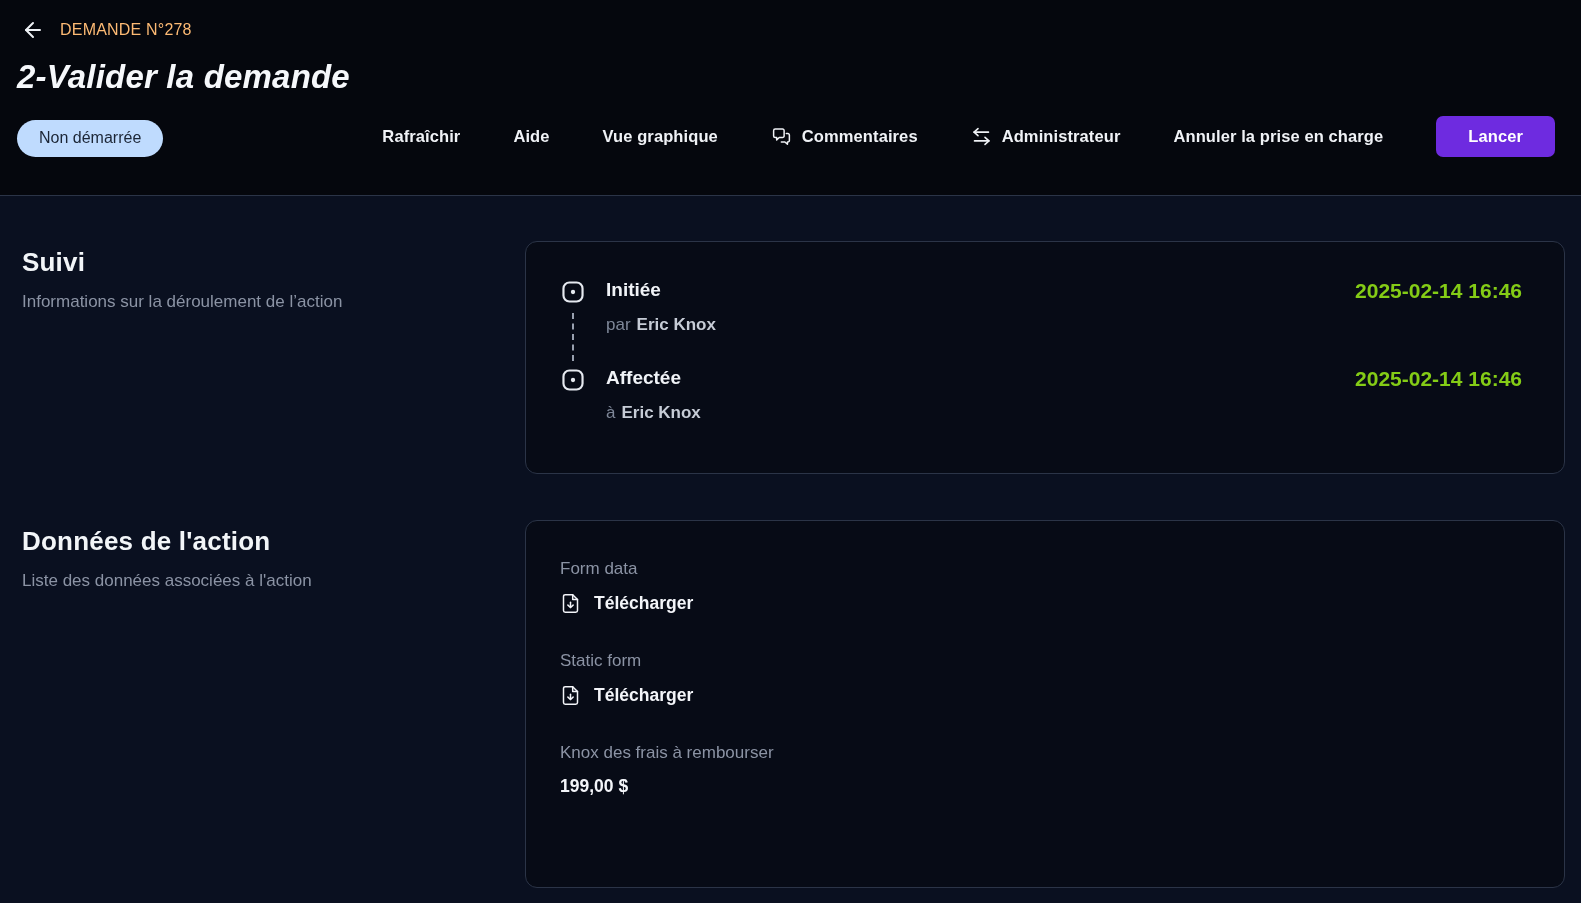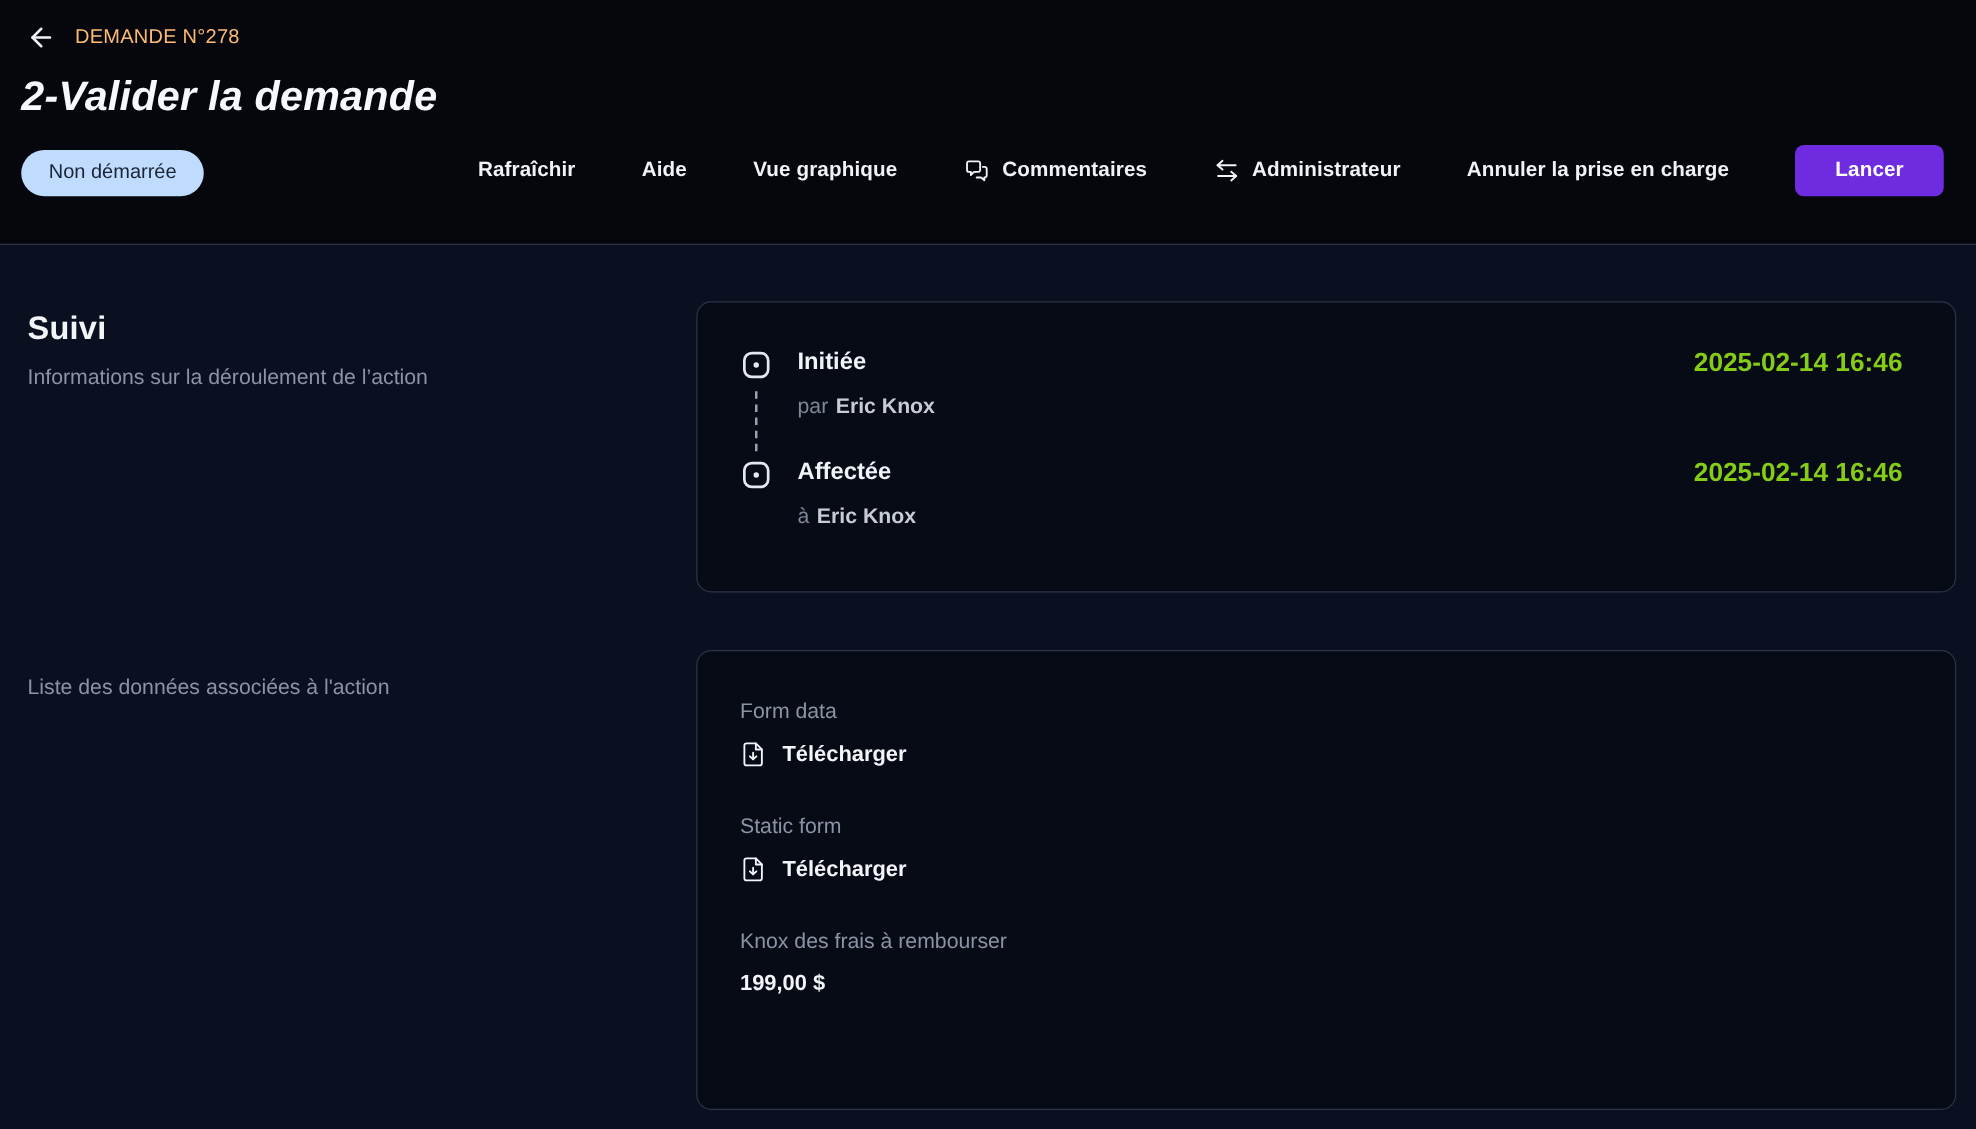--- a/index.html
+++ b/index.html
@@ -48,21 +48,21 @@
     color:#f0f2f6;font-size:16.5px;font-weight:700;
     font-family:inherit;white-space:nowrap;letter-spacing:.1px;
   }
   .tb-btn svg{flex:0 0 auto;}
   .tb-btn.primary{
     background:var(--accent);color:#fff;
     border-radius:7px;padding:11px 32px;font-size:16.5px;font-weight:700;
   }
   
   .content{padding:45px 16px 0 0;}
-  .row{display:flex;align-items:flex-start;gap:32px;}
+  .row{display:flex;align-items:flex-start;}
   .row + .row{margin-top:46px;}
   .info{width:525px;flex:0 0 auto;padding:6px 70px 0 22px;}
   .info h2{margin:0;font-size:26px;font-weight:700;color:#f2f5f8;letter-spacing:.2px;}
   .info p{margin:12px 0 0 0;font-size:17px;line-height:1.45;color:var(--text-muted);max-width:330px;}
   .card{
     flex:1;background:var(--card-bg);
     border:1px solid var(--card-border);border-radius:12px;
   }
   .timeline-card{padding:37px 42px 30px 34px;min-height:233px;}
   .data-card{padding:38px 59px 40px 34px;min-height:368px;}
@@ -196,20 +196,21 @@
             <span>à</span><span class="actor">Eric Knox</span>
           </div>
         </div>
       </div>
 
     </div>
   </section>
 
   <section class="row">
     <div class="info">
+      <h2>Données de l'action</h2>
       <p>Liste des données associées à l'action</p>
     </div>
     <div class="card data-card">
 
       <div class="field">
         <div class="field-label">Form data</div>
         <button class="download-btn">
           <span class="icon">
             <svg width="21" height="23" viewBox="0 0 24 24" fill="none" stroke="currentColor" stroke-width="1.7" stroke-linecap="round" stroke-linejoin="round">
                 <path d="M14.5 2H6a2 2 0 0 0-2 2v16a2 2 0 0 0 2 2h12a2 2 0 0 0 2-2V7.5z"></path>

